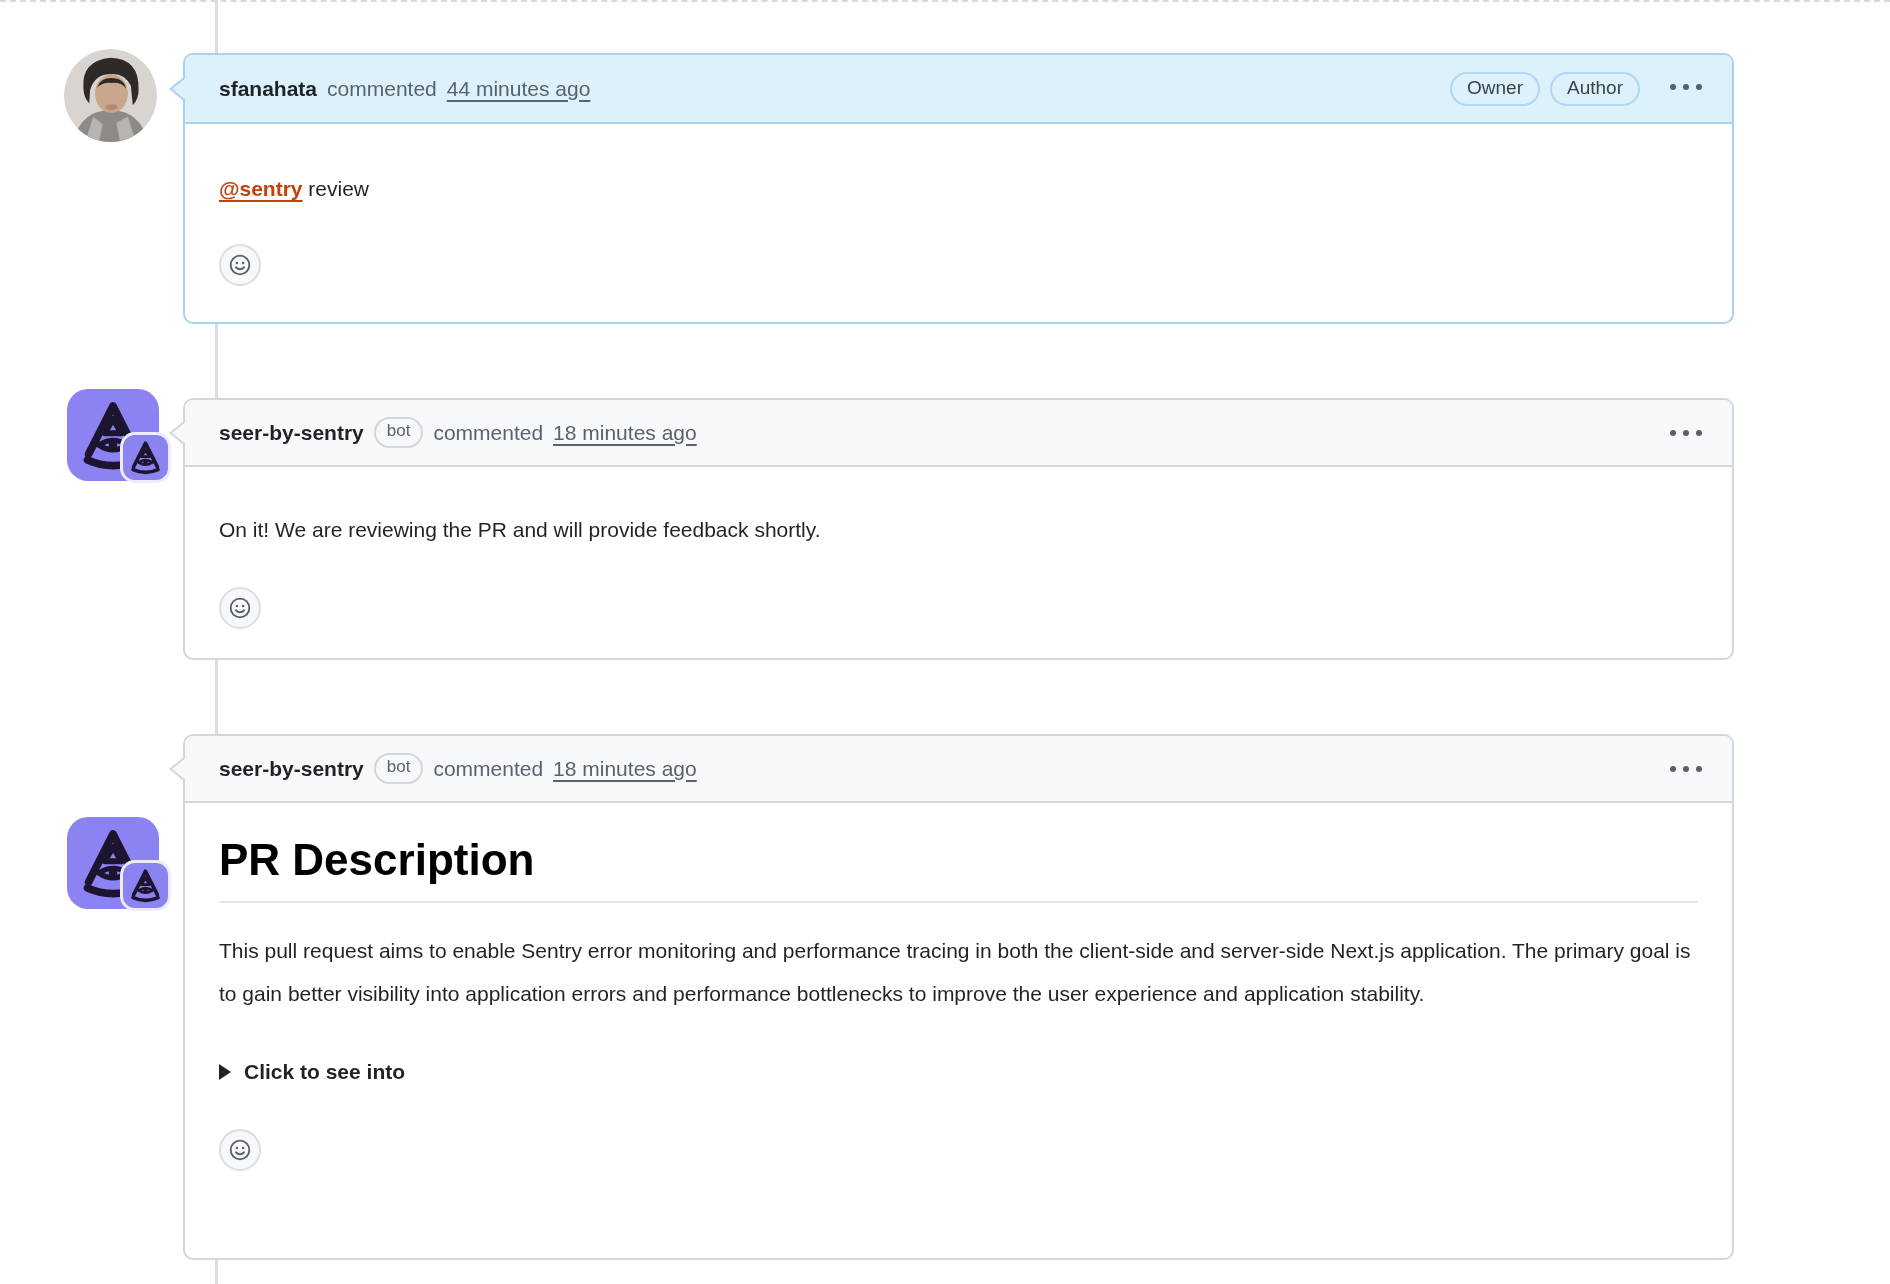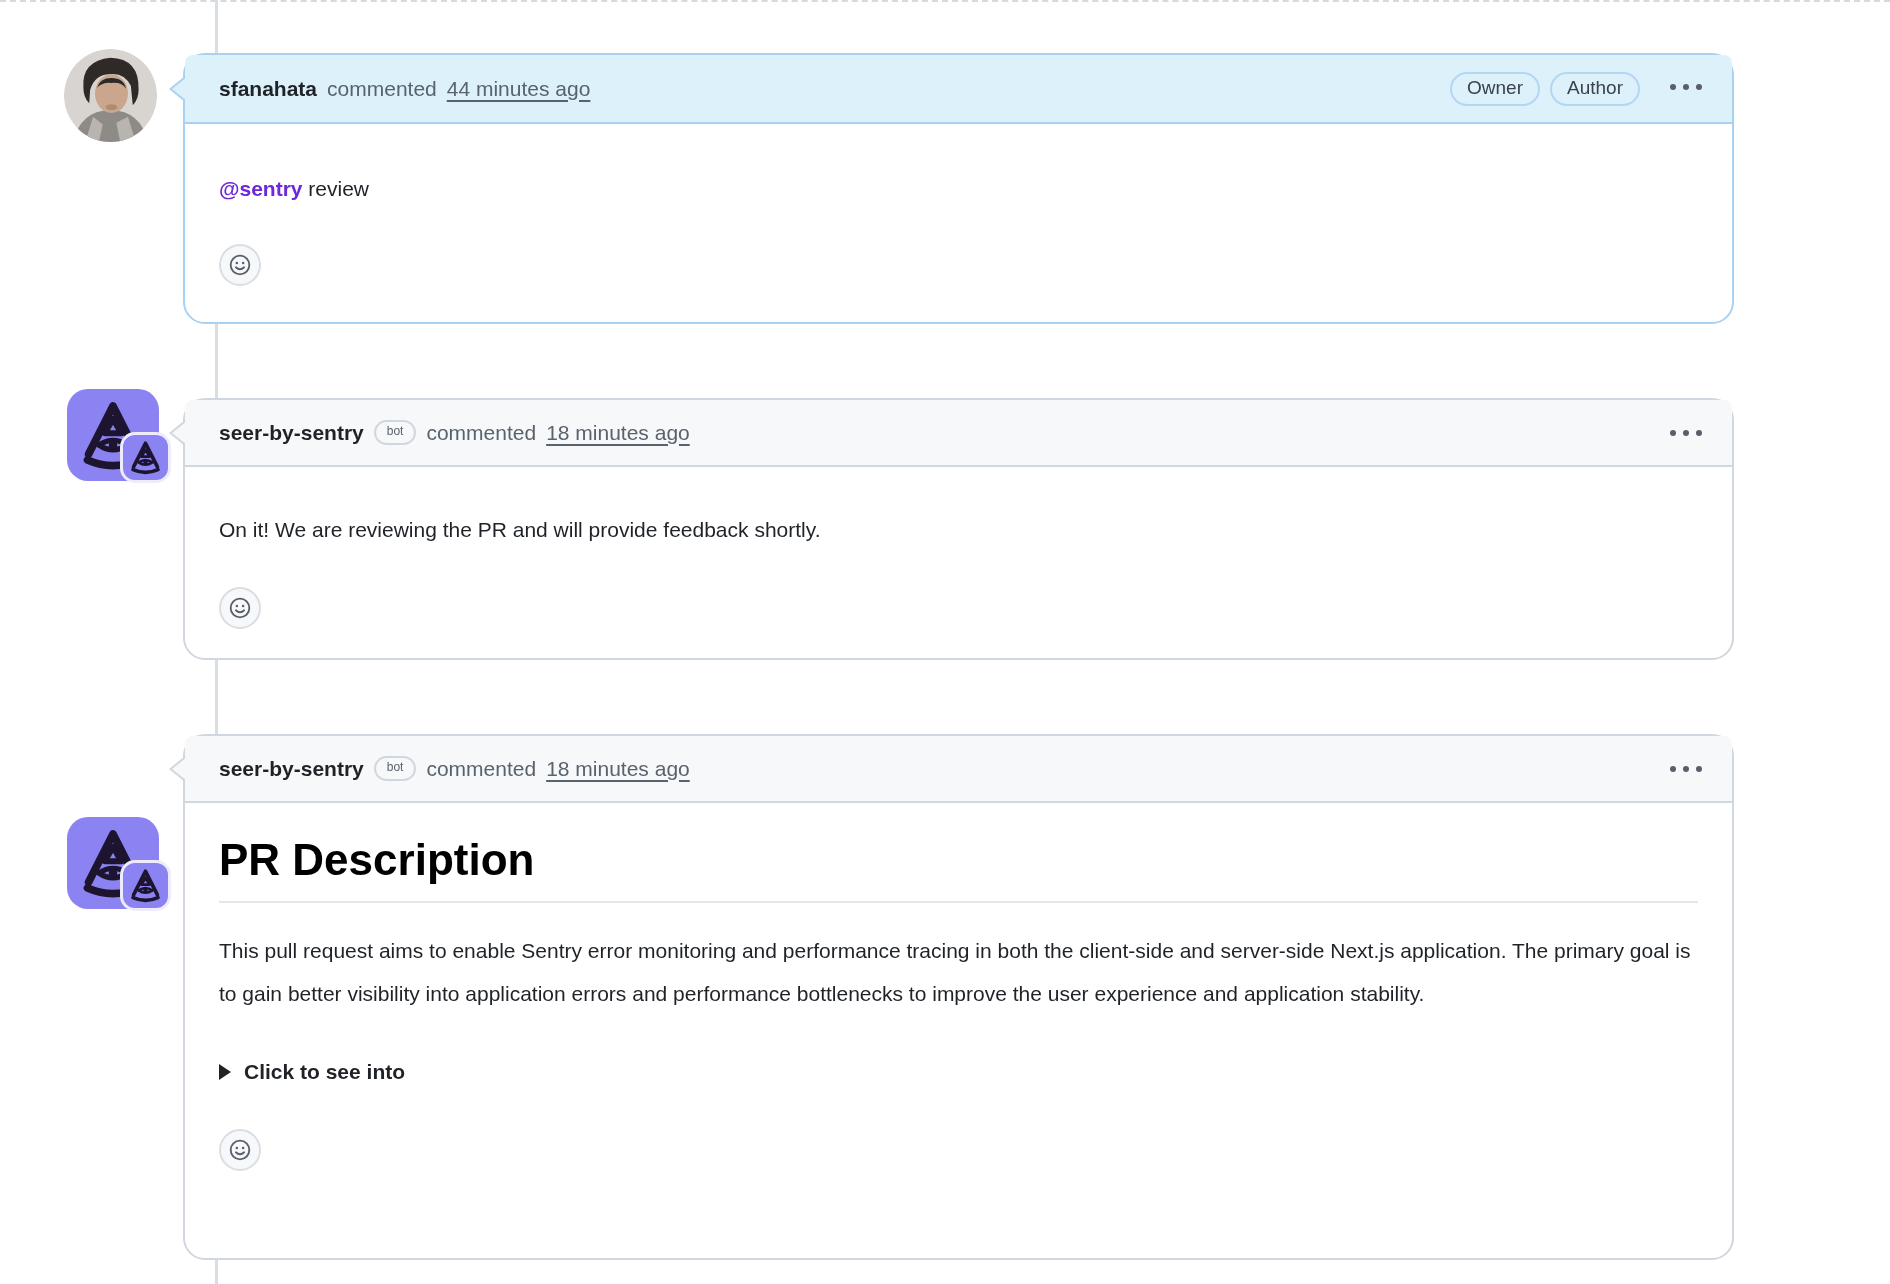--- a/index.html
+++ b/index.html
@@ -42,21 +42,21 @@
     background: #8b83f2; border-radius: 12px;
     box-shadow: 0 0 0 3px #edebfc;
     display: flex; align-items: center; justify-content: center;
   }
   .bot-avatar-mini svg { width: 37px; height: 37px; }
   
   .comment {
     position: absolute; left: 183px; width: 1551px;
     background: #ffffff;
     border: 2px solid #d0d7de;
-    border-radius: 22px;
+    border-radius: 10px;
     z-index: 1;
   }
   .comment.highlight { border-color: #a9d1f2; }
   .c-header {
     height: 67px;
     display: flex; align-items: center; gap: 10px;
     padding: 0 20px 0 34px;
     background: #f6f8fa;
     border-bottom: 2px solid #d0d7de;
     border-radius: 8px 8px 0 0;
@@ -89,42 +89,42 @@
     font-weight: 700; color: #1f2328; text-decoration: none; cursor: pointer;
   }
   .time-link {
     color: #59636e; text-decoration: underline; text-underline-offset: 4px;
     cursor: pointer;
   }
   .bot-pill {
     display: inline-block;
     border: 2px solid #d0d7de; border-radius: 999px;
     padding: 1px 11px 3px;
-    font-size: 12px; line-height: 1.35; color: #59636e;
+    font-size: 17px; line-height: 1.35; color: #59636e;
     background: transparent;
   }
   .header-right { margin-left: auto; display: flex; align-items: flex-start; gap: 10px; }
   .role-pill {
     display: inline-block;
     border: 2px solid #b3d6f3; border-radius: 999px;
     padding: 3px 15px 5px;
     font-size: 19px; color: #3a424b;
     background: transparent;
   }
   .kebab {
     display: flex; align-items: center; gap: 7px;
     background: none; border: none; cursor: pointer;
     padding: 12px 10px; margin-left: 10px;
   }
   .kebab .dot { width: 6px; height: 6px; border-radius: 50%; background: #57606a; }
   
   .c-body { padding: 48px 34px 0; font-size: 21px; line-height: 30px; color: #1f2328; }
   .mention {
-    font-weight: 700; color: #6d28d9;
-    text-underline-offset: 4px; cursor: pointer;
+    font-weight: 700; color: #c2410c;
+    text-decoration: underline; text-underline-offset: 4px; cursor: pointer;
   }
   .emoji-btn {
     margin-top: 42px;
     width: 42px; height: 42px; border-radius: 50%;
     border: 2px solid #d9dee3; background: #f6f8fa;
     display: flex; align-items: center; justify-content: center;
     color: #57606a; cursor: pointer; padding: 0;
   }
   .emoji-btn svg { width: 26px; height: 26px; }
   .c3-body { padding-top: 34px; }

